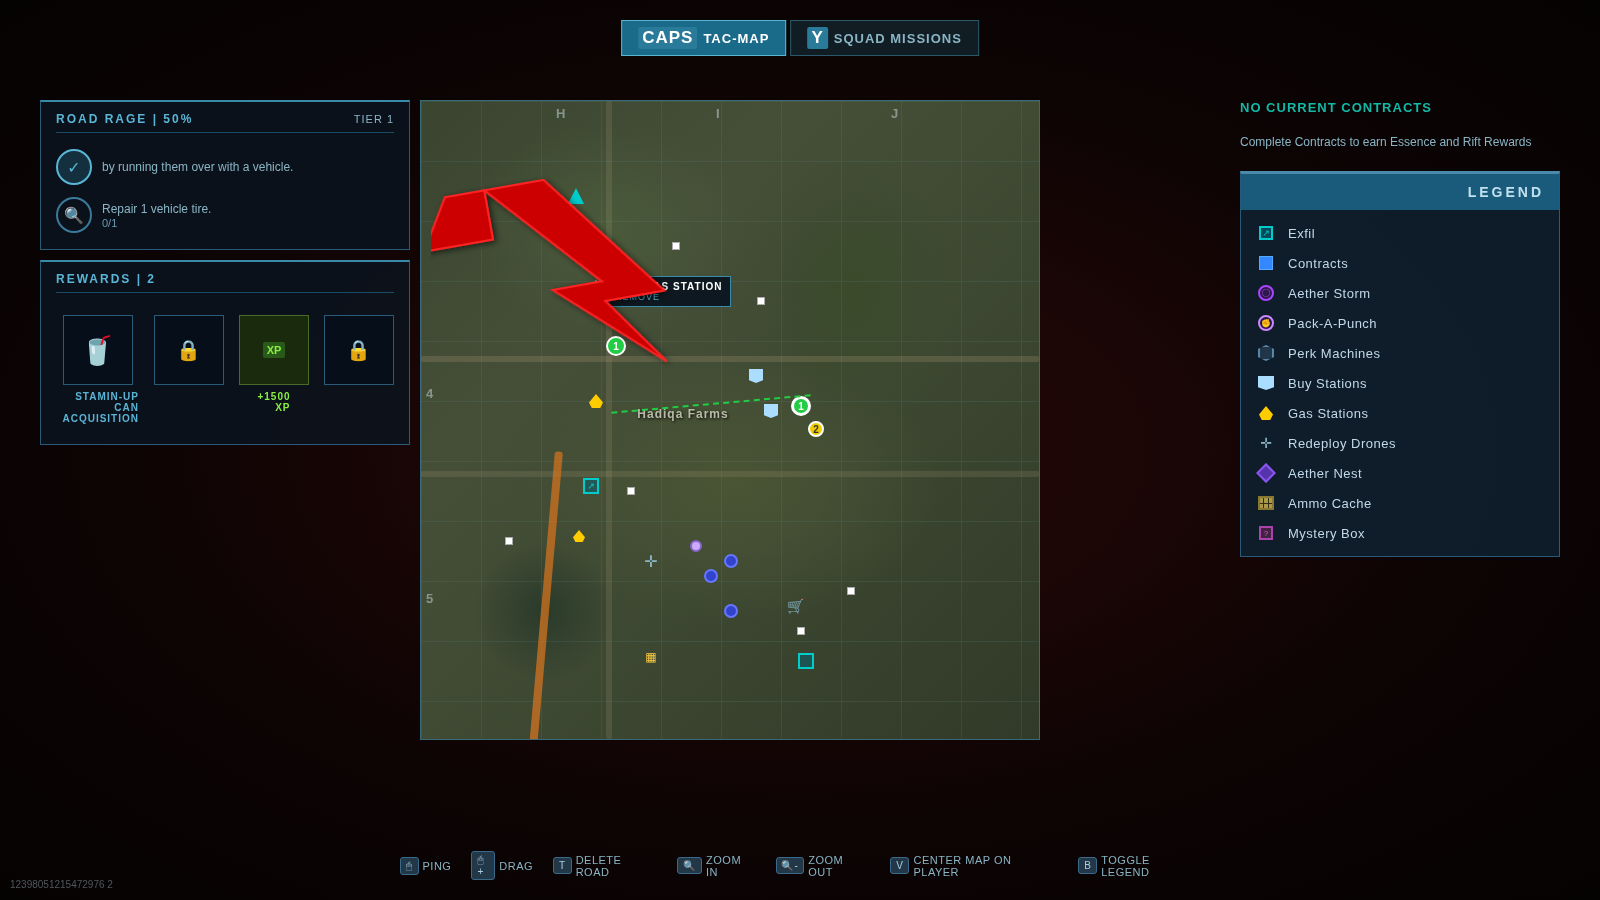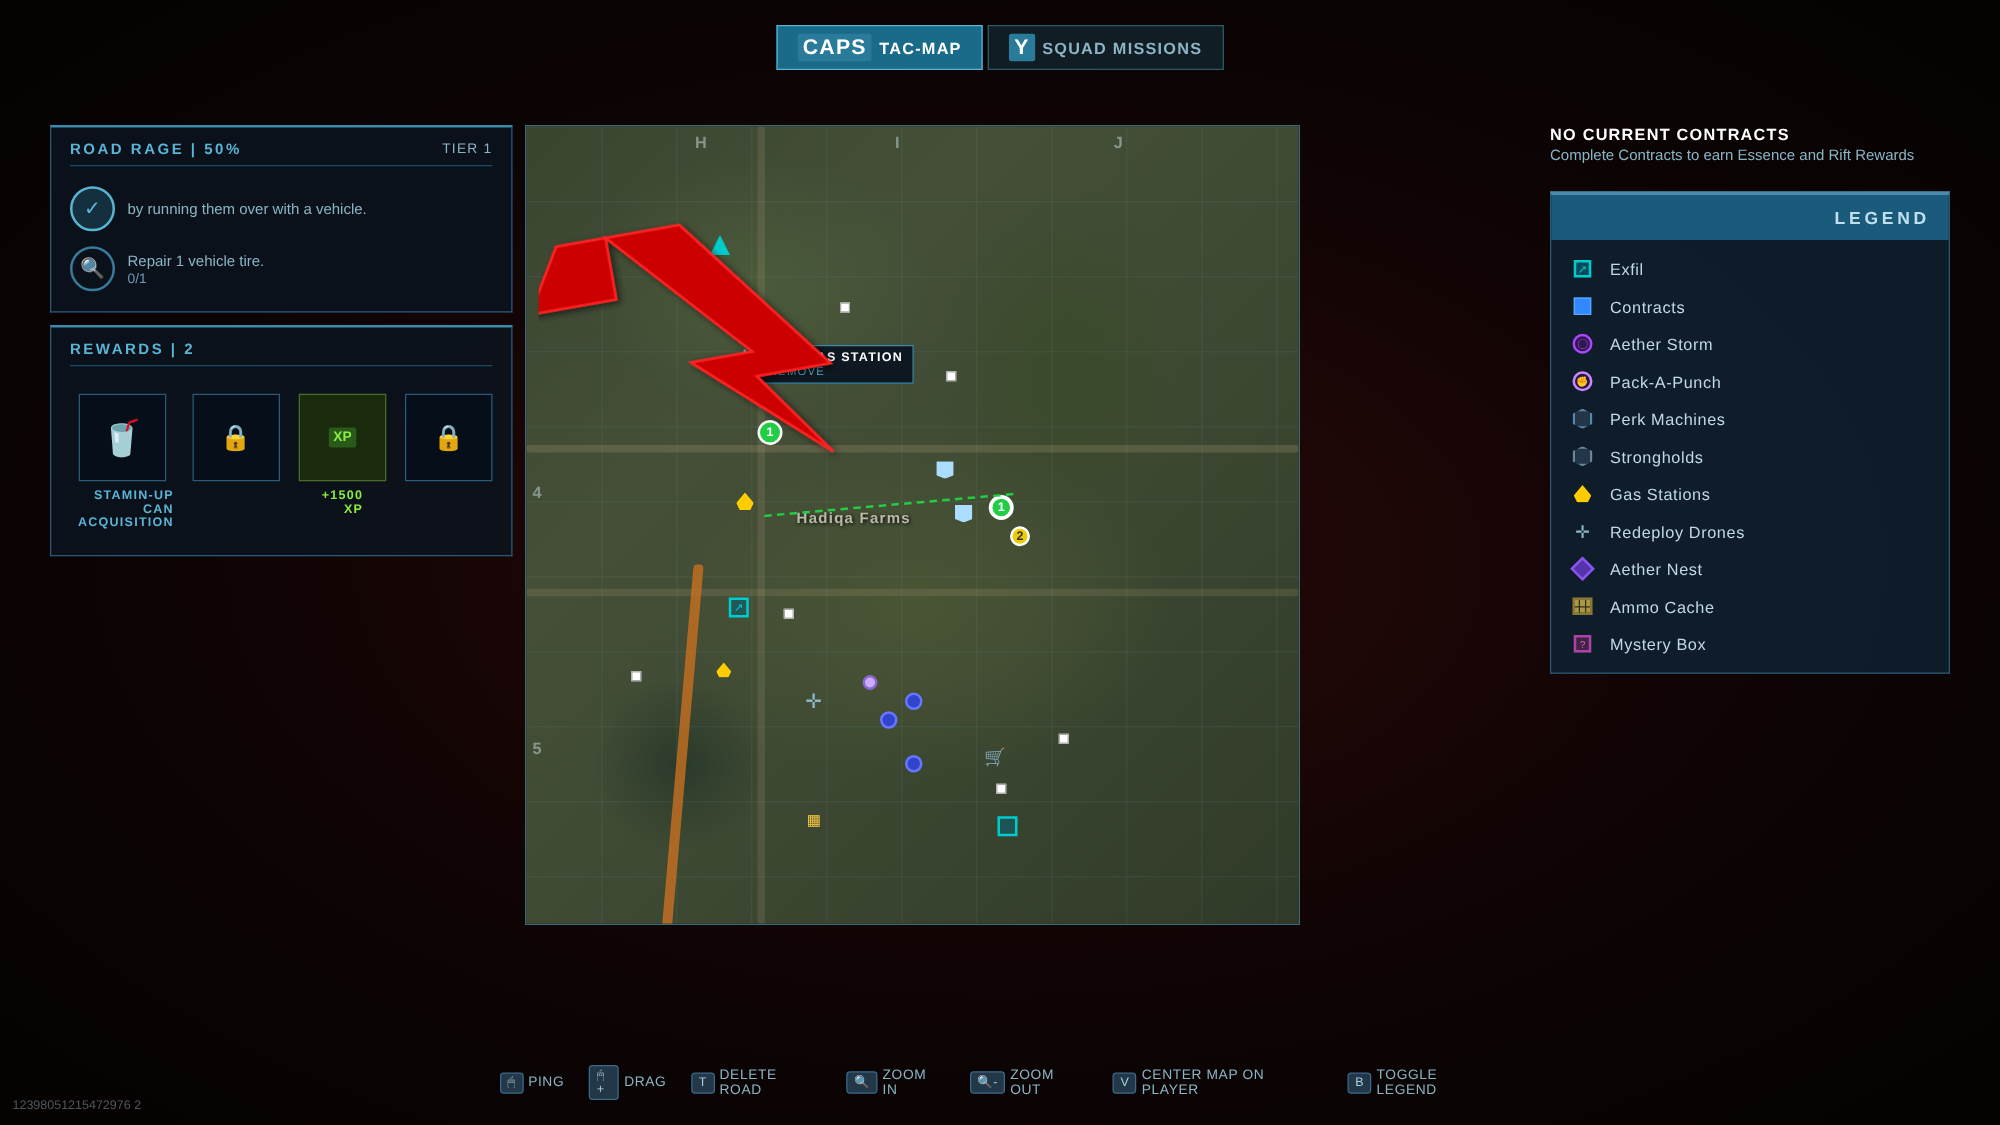--- a/index.html
+++ b/index.html
@@ -365,25 +365,25 @@
       right: 40px;
       width: 320px;
       z-index: 10;
     }
 
     .contracts-box {
       margin-bottom: 20px;
     }
 
     .contracts-title {
-      color: #ffffff;
+      color: #14b8a6;
       font-size: 13px;
       font-weight: bold;
       letter-spacing: 1px;
-      margin-bottom: 0;
+      margin-bottom: 18px;
     }
 
     .contracts-sub {
       color: #8ab5c5;
       font-size: 12px;
       line-height: 1.5;
     }
 
     .legend-box {
       background: rgba(15,30,45,0.92);
@@ -716,28 +716,28 @@
         <span class="legend-text">Pack-A-Punch</span>
       </div>
 
       <div class="legend-item">
         <div class="legend-icon">
           <div style="width:16px;height:16px;background:rgba(40,60,80,0.8);border:2px solid #5588aa;clip-path:polygon(50% 0%, 100% 25%, 100% 75%, 50% 100%, 0% 75%, 0% 25%);"></div>
         </div>
         <span class="legend-text">Perk Machines</span>
       </div>
 
-
-
-      <div class="legend-item">
-        <div class="legend-icon">
-          <div style="width:16px;height:16px;background:rgba(40,60,80,0.8);border:2px solid #668899;clip-path:polygon(50% 0%, 100% 25%, 100% 75%, 50% 100%, 0% 75%, 0% 25%);"></div>
-        </div>
-        <span class="legend-text">Strongholds</span>
-      </div>
+      <div class="legend-item">
+        <div class="legend-icon">
+          <div style="width:16px;height:14px;background:#aaddff;clip-path:polygon(0 0,100% 0,100% 80%,50% 100%,0 80%);"></div>
+        </div>
+        <span class="legend-text">Buy Stations</span>
+      </div>
+
+
 
 
       <div class="legend-item">
         <div class="legend-icon">
           <div style="width:14px;height:14px;background:#ffcc00;clip-path:polygon(50% 0%, 100% 60%, 80% 100%, 20% 100%, 0% 60%);"></div>
         </div>
         <span class="legend-text">Gas Stations</span>
       </div>
 
       <div class="legend-item">

